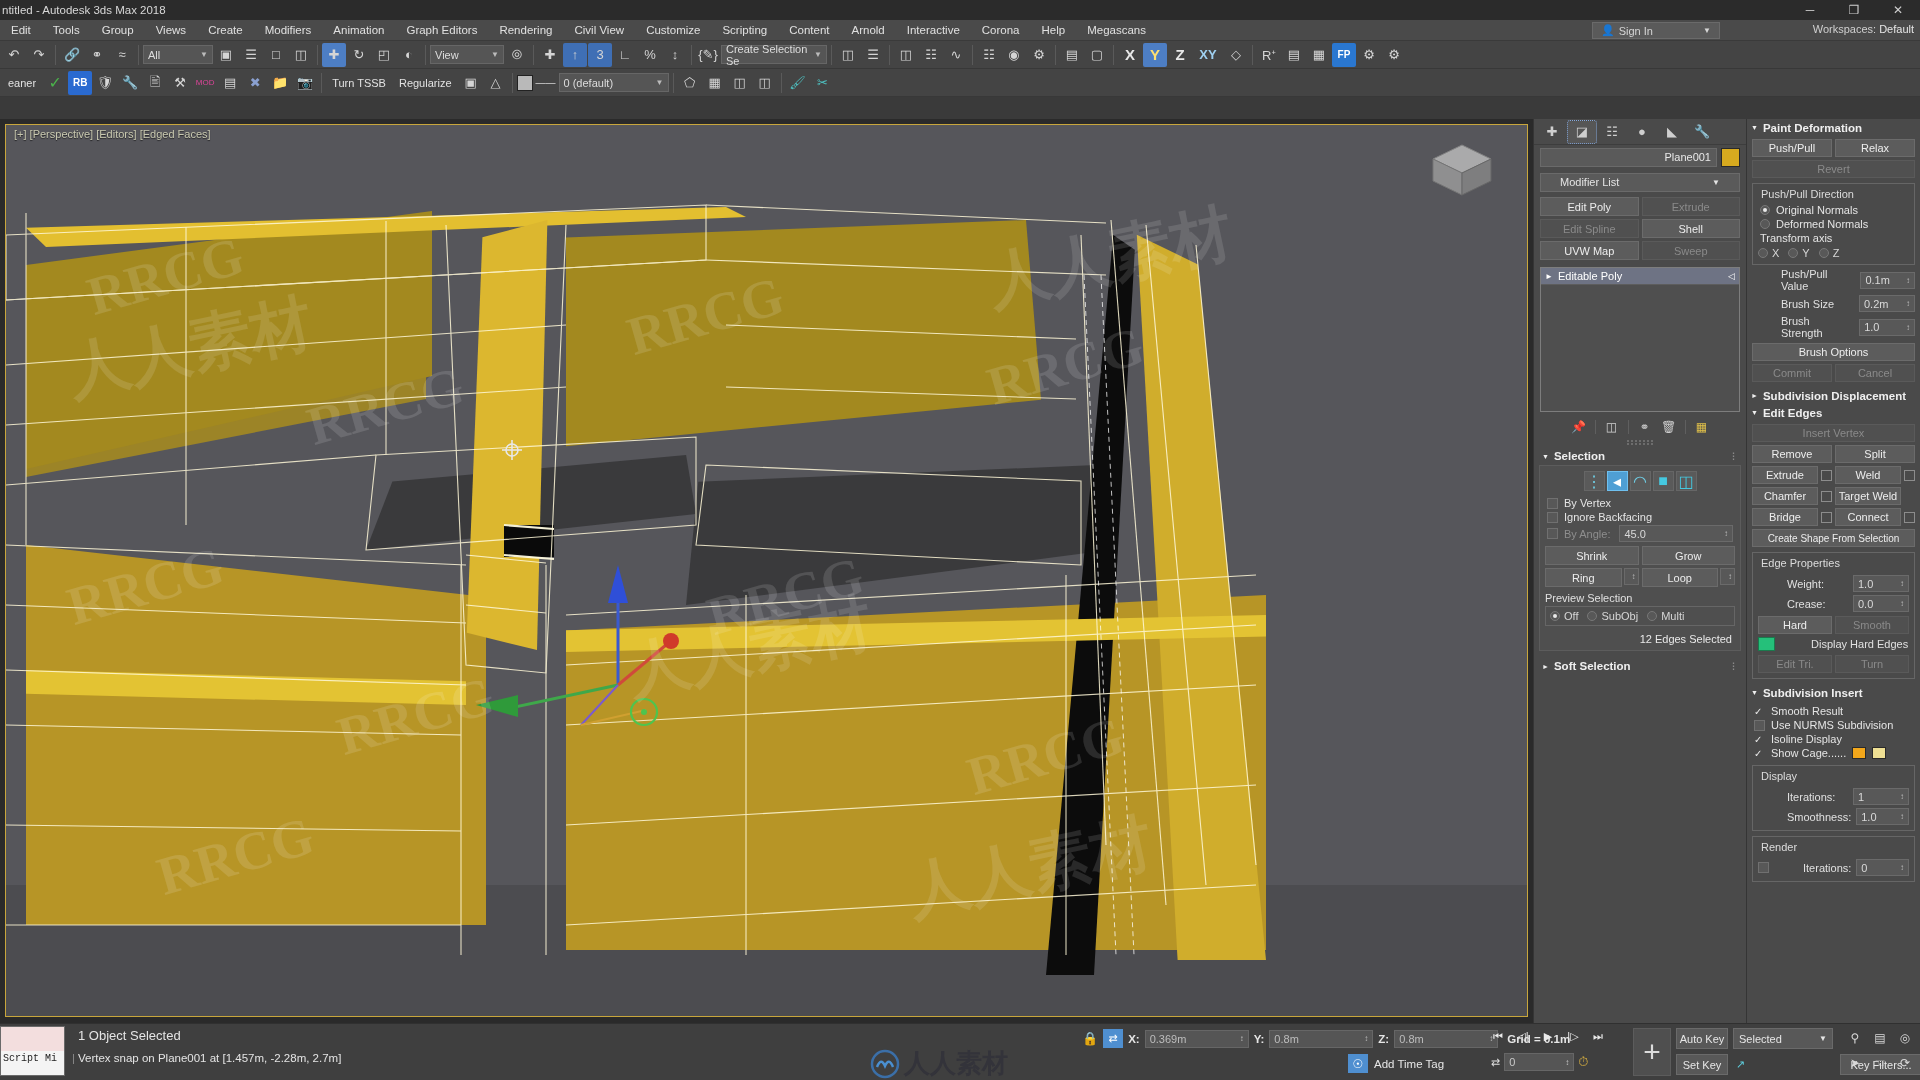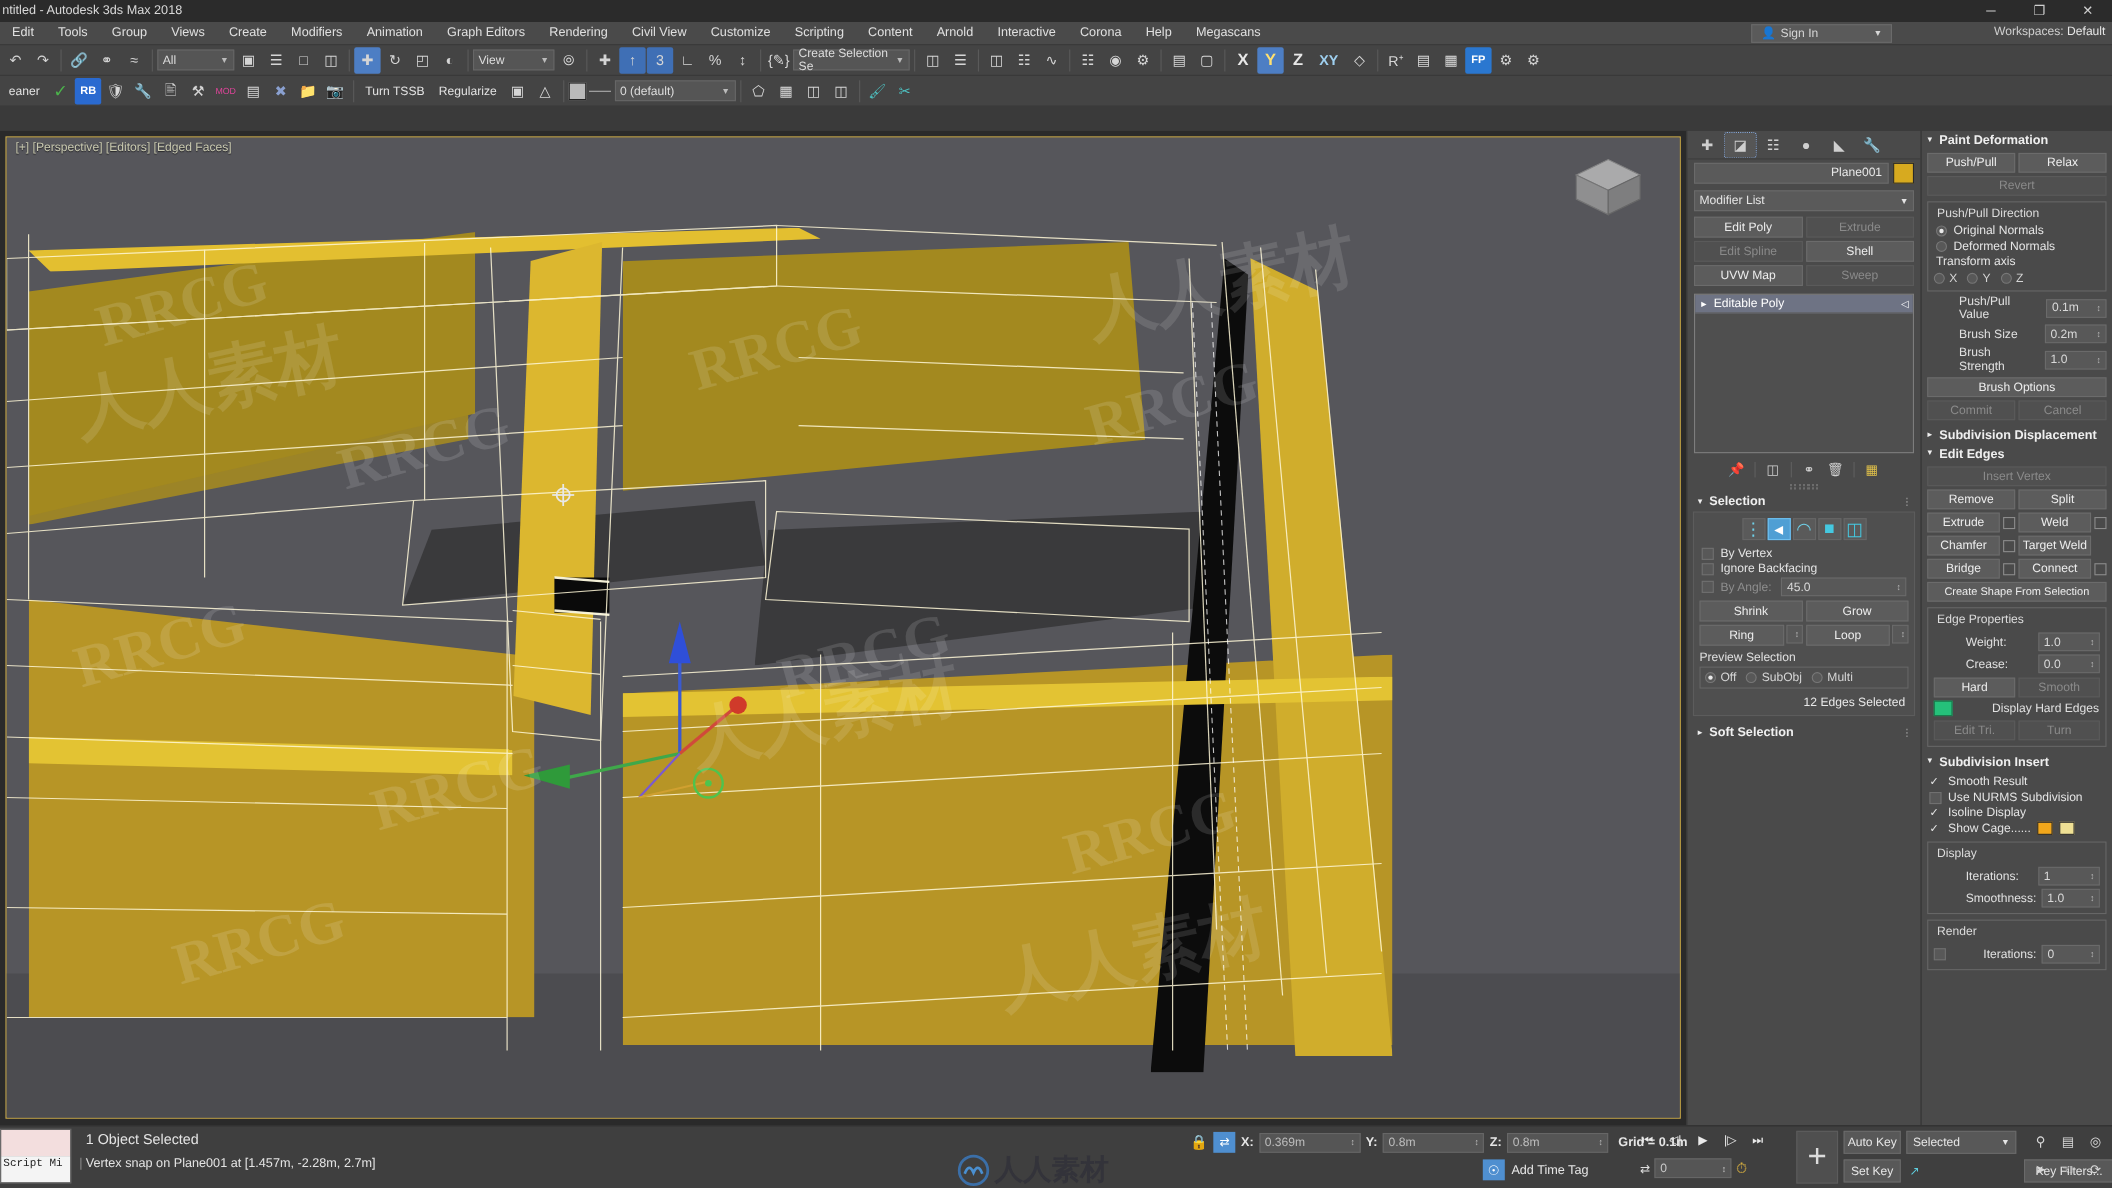--- a/index.html
+++ b/index.html
@@ -63,21 +63,21 @@
   .cp-tabs { height:26px; background:#4a4a4a; display:flex; align-items:center;
     gap:2px; padding:2px 4px; border-bottom:1px solid #3d3d3d; }
   .cp-tab { width:28px; height:22px; display:flex; align-items:center; justify-content:center;
     font-size:13px; color:#cfcfcf; border-radius:2px; }
   .cp-tab.on { background:#565656; outline:1px dotted #8ad; }
   .cp-row { display:flex; align-items:center; padding:3px 6px; gap:4px; }
   .namefield { flex:1; height:19px; background:#5a5a5a; border:1px solid #6a6a6a;
     font-size:11px; color:#e8e8e8; padding:0 5px; line-height:17px;text-align:right; }
   .colchip { width:19px; height:19px; background:#d7aa1f; border:1px solid #2a2a2a; }
   .modlist { margin:3px 6px; height:19px; background:#5a5a5a; border:1px solid #6a6a6a;
-    font-size:11px; color:#e4e4e4; padding:0 4px; line-height:17px; display:flex; align-items:center; }
+    font-size:11px; color:#e4e4e4; padding:0 19px; line-height:17px; display:flex; align-items:center; }
   .modlist .cv { margin-left:auto; font-size:8px; }
   .btngrid { display:grid; grid-template-columns:1fr 1fr; gap:3px; padding:2px 6px; }
   .mbtn { height:19px; background:#5c5c5c; border:1px solid #6b6b6b; font-size:11px;
     color:#ededed; display:flex; align-items:center; justify-content:center; }
   .mbtn.dis { color:#8a8a8a; background:#505050; border-color:#5a5a5a; }
   .stack { margin:5px 6px 2px 6px; height:145px; background:#4f4f4f;
     border:1px solid #7d7d7d; overflow:hidden; }
   .stack-item { height:17px; background:#6e7384; display:flex; align-items:center;
     gap:5px; padding:0 4px; font-size:11px; color:#fff; border-bottom:1px solid #5d5d5d; }
   .stack-item .arr { font-size:8px; }
@@ -154,21 +154,21 @@
   .ml-bot { height:24px; background:#f4f4f4; color:#222; font-size:10px;
     font-family:"Liberation Mono", monospace; padding:2px 2px; white-space:nowrap; overflow:hidden; }
   .prompt1 { position:absolute; left:78px; top:4px; font-size:13px; color:#e4e4e4;text-align:right; }
   .prompt2 { position:absolute; left:72px; top:28px; font-size:11.5px; color:#e4e4e4; }
   .prompt2 .bar { color:#8a8a8a; margin-right:3px; }
   .coords { position:absolute; left:1082px; top:5px; display:flex; align-items:center; gap:5px; }
   .lockic { font-size:13px; color:#e0c14a; }
   .snapbtn { width:20px; height:19px; background:#4f8fd0; display:flex;
     align-items:center; justify-content:center; font-size:11px; color:#fff; }
   .axlabel { font-size:11.5px; font-weight:bold; color:#e6e6e6; }
-  .axfield { width:92px; height:18px; background:#555; border:1px solid #666;
+  .axfield { width:104px; height:18px; background:#555; border:1px solid #666;
     font-size:11px; color:#bdbdbd; padding:0 4px; display:flex; align-items:center; }
   .axfield .ar { margin-left:auto; font-size:8px; }
   .gridtxt { font-size:11.5px; font-weight:bold; color:#e6e6e6; margin-left:4px; }
   .addtime { position:absolute; left:1348px; top:30px; display:flex; align-items:center; gap:6px; }
   .atic { width:20px; height:19px; background:#4f8fd0; display:flex; align-items:center;
     justify-content:center; font-size:12px; color:#fff; }
   .attxt { font-size:11.5px; color:#e6e6e6; }
   .timefield { position:absolute; left:1491px; top:29px; display:flex; align-items:center; gap:4px; }
   .tfbox { width:70px; height:18px; background:#555; border:1px solid #666;
     font-size:11px; color:#c9c9c9; padding:0 4px; display:flex; align-items:center; }

